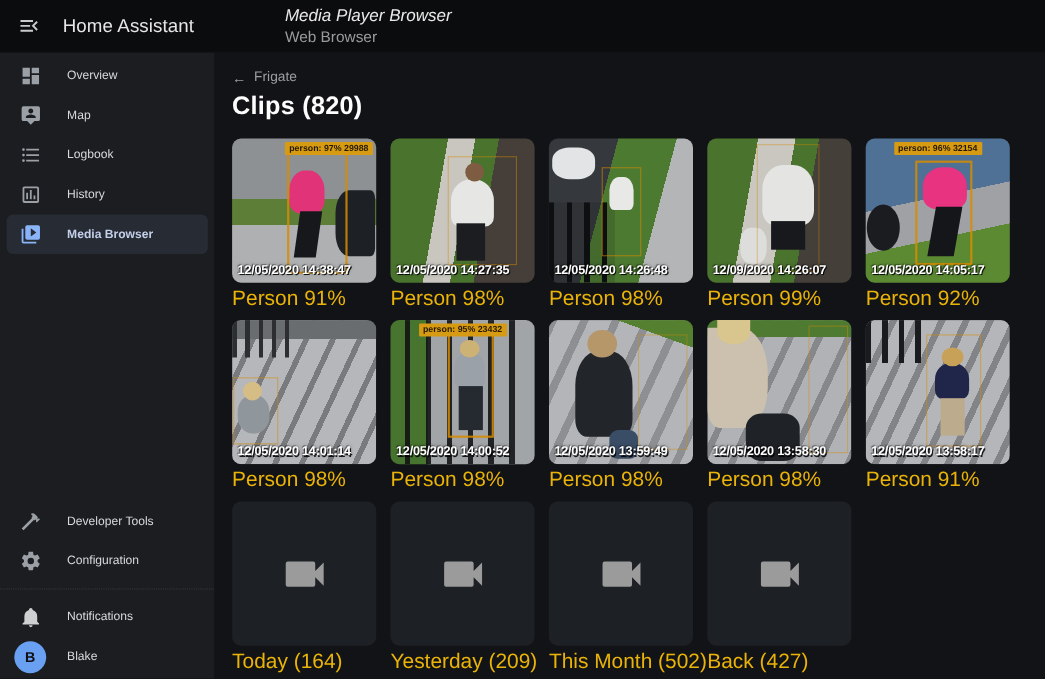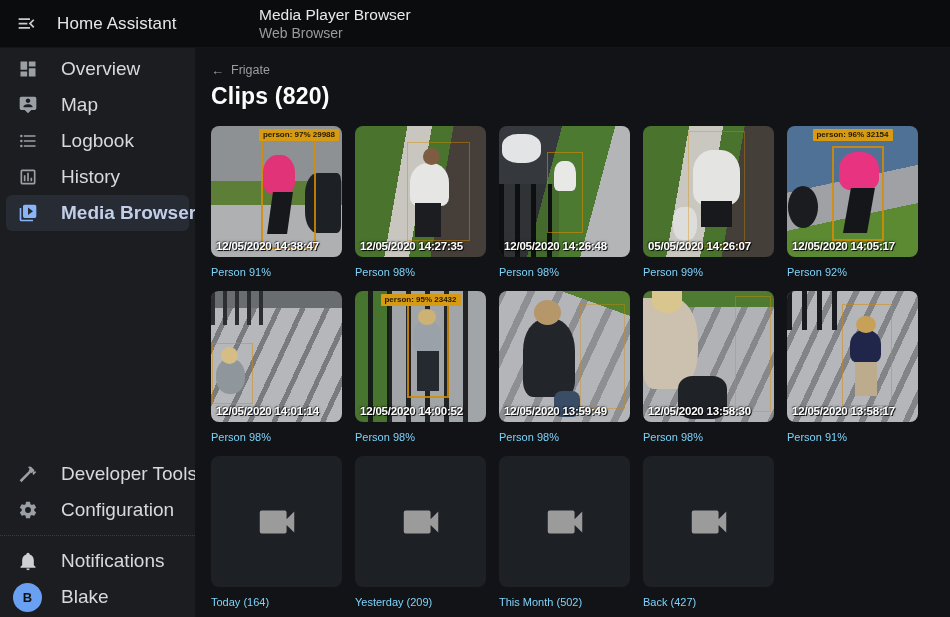--- a/index.html
+++ b/index.html
@@ -12,39 +12,39 @@
   }
   
   .topbar {
     height:48px; background:#0b0c0d; display:flex; align-items:center;
     border-bottom:1px solid rgba(255,255,255,0.04);
   }
   .topbar-left { width:195px; display:flex; align-items:center; flex:none; }
   .menu-btn { width:40px; height:40px; margin-left:6px; display:flex; align-items:center; justify-content:center; color:#c9cacc; cursor:pointer; }
   .app-title { font-size:17px; color:#e6e6e6; margin-left:11px; letter-spacing:.1px; }
   .page-head { margin-left:64px; line-height:1.15; }
-  .page-title { font-size:15.5px; color:#e9e9e9; }
+  .page-title { font-size:15.5px; color:#e9e9e9;font-style:italic; }
   .page-subtitle { font-size:14px; color:#9a9b9e; margin-top:2px; }
   .choose-player {
     margin-left:auto; margin-right:16px; font-size:12px; font-weight:bold;
     letter-spacing:.9px; color:#dadbdc; padding:8px 8px; cursor:pointer; border-radius:4px;
   }
   
   .layout { display:flex; height:569px; }
   
   .sidebar {
     width:195px; flex:none; background:#1b1d20; display:flex; flex-direction:column;
     padding-top:3px; padding-bottom:2px;
   }
   .side-item {
     height:36px; display:flex; align-items:center; margin:0 6px; padding-left:12px;
     border-radius:6px; cursor:pointer; flex:none;
   }
   .side-item .sicon { width:20px; height:20px; color:#9ba0a6; display:flex; flex:none; }
-  .side-item .slabel { margin-left:23px; font-size:19px; color:#d8d9db; white-space:nowrap; }
+  .side-item .slabel { margin-left:23px; font-size:11px; color:#d8d9db; white-space:nowrap; }
   .side-item.selected { background:#262b34; }
   .side-item.selected .sicon { color:#8ab4f8; }
   .side-item.selected .slabel { color:#c3cfe9; font-weight:bold; }
   .side-spacer { flex:1; }
   .side-divider { border-top:1px dotted #3a3b3e; margin:7px 0 7px 0; }
   .avatar {
     width:29px; height:29px; border-radius:50%; background:#69a0f2; color:#101114;
     font-size:13px; font-weight:bold; display:flex; align-items:center; justify-content:center;
     flex:none; margin-left:-5px;
   }
@@ -53,21 +53,21 @@
   .content { flex:1; background:#121316; padding:14px 16px 0 16px; overflow:hidden; }
   .breadcrumb { display:flex; align-items:center; font-size:12.5px; color:#9c9da0; cursor:pointer; height:16px; }
   .breadcrumb .arrow { margin-right:7px; font-size:13px; }
   .clips-title { margin-top:5px; font-size:23px; font-weight:bold; color:#fdfdfd; letter-spacing:.2px; }
   .grid {
     margin-top:16px; display:grid; grid-template-columns:repeat(5,131px);
     column-gap:13px; row-gap:11px;
   }
   .cell { width:145px; cursor:pointer; }
   .photo, .folder { position:relative; width:131px; height:131px; border-radius:8px; overflow:hidden; background:#1d2025; }
-  .cap { margin-top:7px; font-size:11px; color:#7dd3fc; line-height:16px; white-space:nowrap; }
+  .cap { margin-top:7px; font-size:19px; color:#eab308; line-height:16px; white-space:nowrap; }
   .folder { display:flex; align-items:center; justify-content:center; }
   .folder svg { width:46px; height:46px; color:#9b9b9b; }
   
   .ts {
     position:absolute; left:5px; bottom:5px; z-index:6; color:#fff;
     font-size:11.5px; font-weight:bold; letter-spacing:-.2px; white-space:nowrap;
     text-shadow:1px 1px 0 rgba(0,0,0,.85), -1px -1px 0 rgba(0,0,0,.35), 0 0 3px rgba(0,0,0,.6);
   }
   .chip {
     position:absolute; top:3px; z-index:6; background:#d79b13; color:#241900;
@@ -274,21 +274,21 @@
         </div>
         <div class="cap">Person 98%</div>
       </div>
 
       <div class="cell">
         <div class="photo s4">
           <div class="f1"></div>
             <div class="f2"></div>
             <div class="f3"></div>
           <div class="bbox"></div>
-          <div class="ts">05/05/2020 14:26:07</div>
+          <div class="ts">12/09/2020 14:26:07</div>
         </div>
         <div class="cap">Person 99%</div>
       </div>
 
       <div class="cell">
         <div class="photo s5">
           <div class="f1"></div>
             <div class="f2"></div>
             <div class="f3"></div>
           <div class="bbox"></div>

